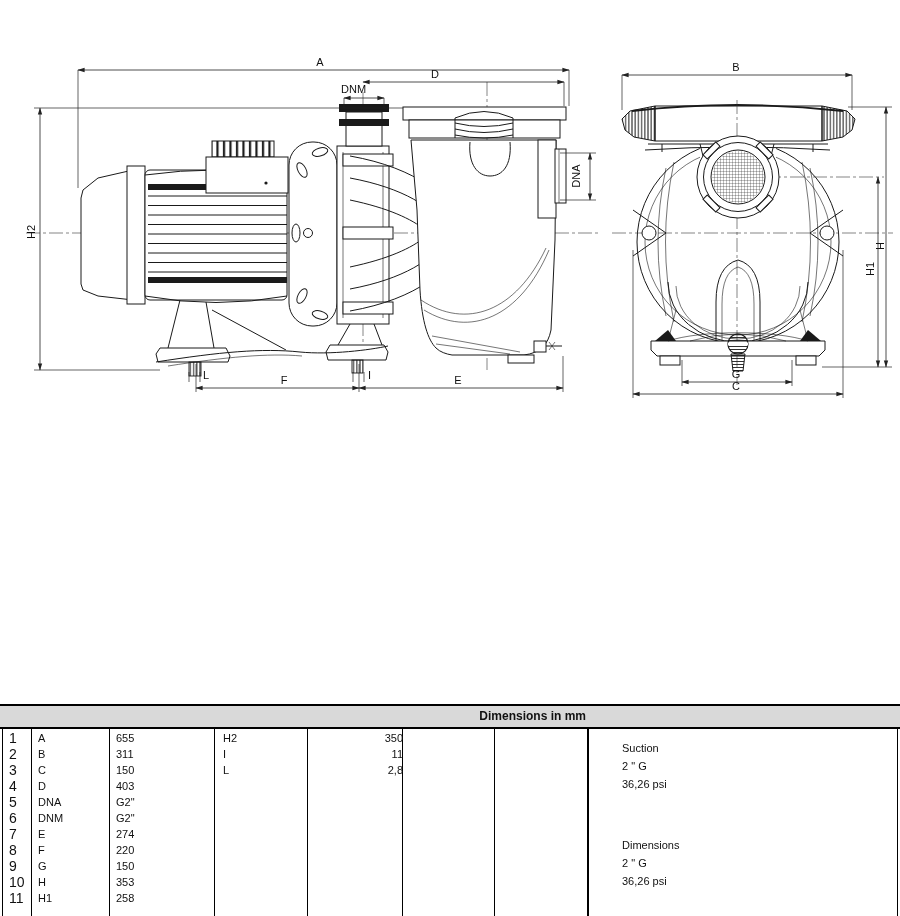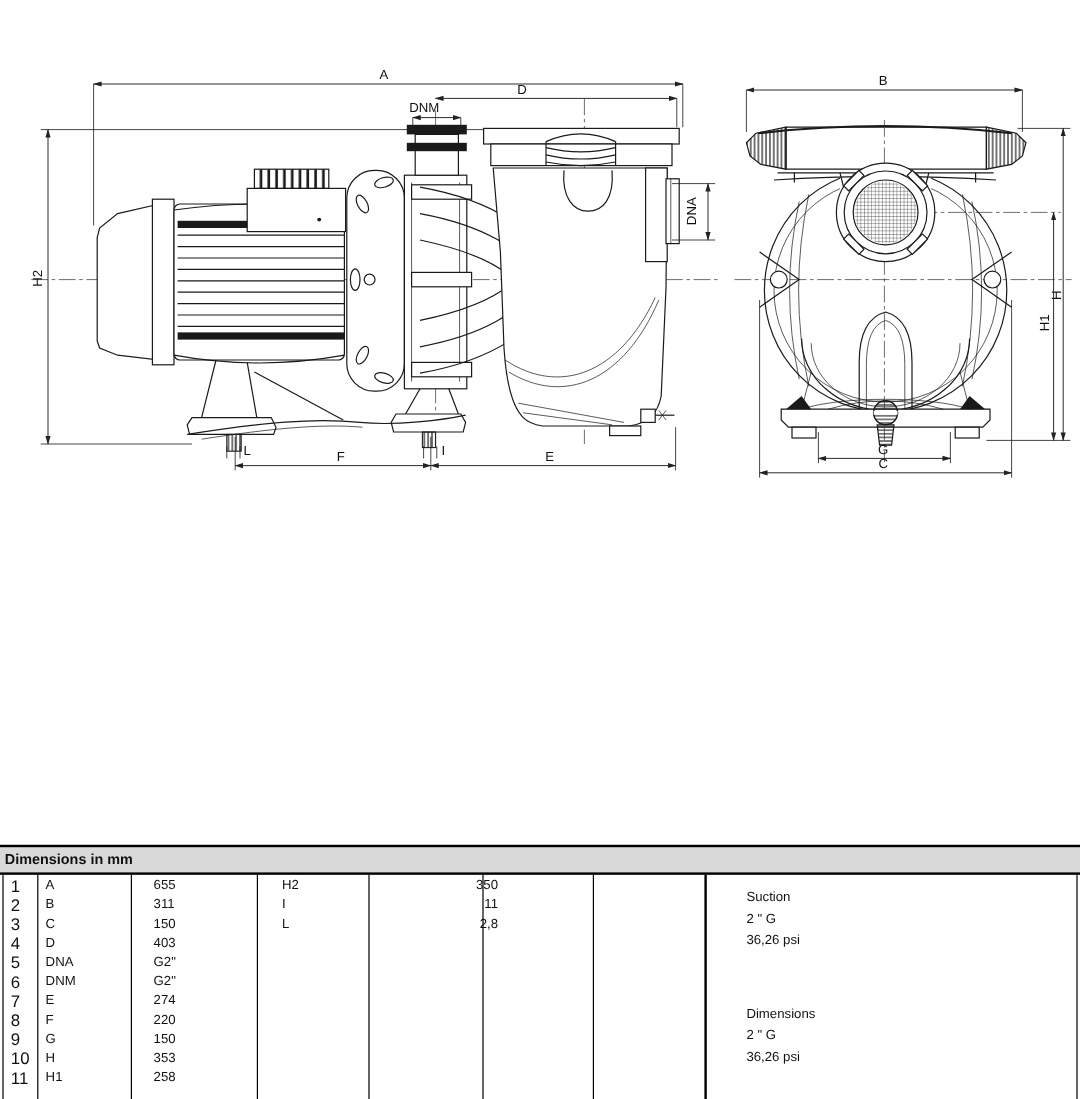--- a/index.html
+++ b/index.html
@@ -16,30 +16,30 @@
   .ext {stroke:#222;stroke-width:.7;fill:none;}
   .dim-t{font-size:11px;fill:#111;}
   .blk {fill:#1a1a1a;stroke:none;}
 
   
   #spec-table{position:absolute;left:0;top:704px;width:900px;height:212px;}
   .tbl-head{position:absolute;left:0;top:0;width:900px;height:25px;
             background:#d9d9d9;border-top:2px solid #000;border-bottom:2px solid #000;
             box-sizing:border-box;display:flex;}
   .tbl-head .hcell{font-weight:bold;font-size:12px;line-height:21px;}
-  .hcell.left{width:586px;padding-left:4px;box-sizing:border-box;}
+  .hcell.left{width:586px;padding-left:36px;box-sizing:border-box;text-align:right;}
   .hcell.right{flex:1;border-left:2px solid #000;padding-left:9px;box-sizing:border-box;}
   .tbl-body{position:absolute;left:0;top:25px;width:900px;height:187px;}
   .vline{position:absolute;top:0;bottom:0;width:1px;background:#000;}
   .vline.thick2{width:2px;}
   .rows{position:absolute;left:2px;top:1px;}
   .trow{display:flex;height:16px;align-items:center;font-size:11px;}
   .c-num{width:30px;padding-left:7px;box-sizing:border-box;font-size:14px;}
   .c-l1{width:78px;padding-left:6px;box-sizing:border-box;}
-  .c-v1{width:105px;padding-left:6px;box-sizing:border-box;margin-left:12px;}
+  .c-v1{width:105px;padding-left:6px;box-sizing:border-box;}
   .c-l2{width:93px;padding-left:8px;box-sizing:border-box;}
   .c-v2{width:95px;padding-left:6px;box-sizing:border-box;text-align:right;}
   .c-e{width:92px;}
   .pump-block{position:absolute;left:598px;top:10px;font-size:11px;line-height:18px;margin-left:24px;}
   .pump-sub{margin-top:43px;}
 </style>
 </head>
 <body>
 
 <svg id="drawing" width="900" height="704" viewBox="0 0 900 704">

